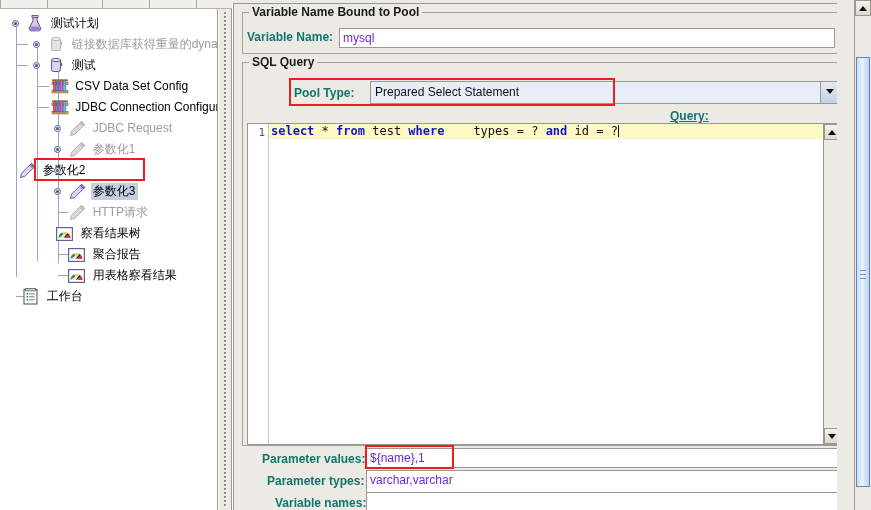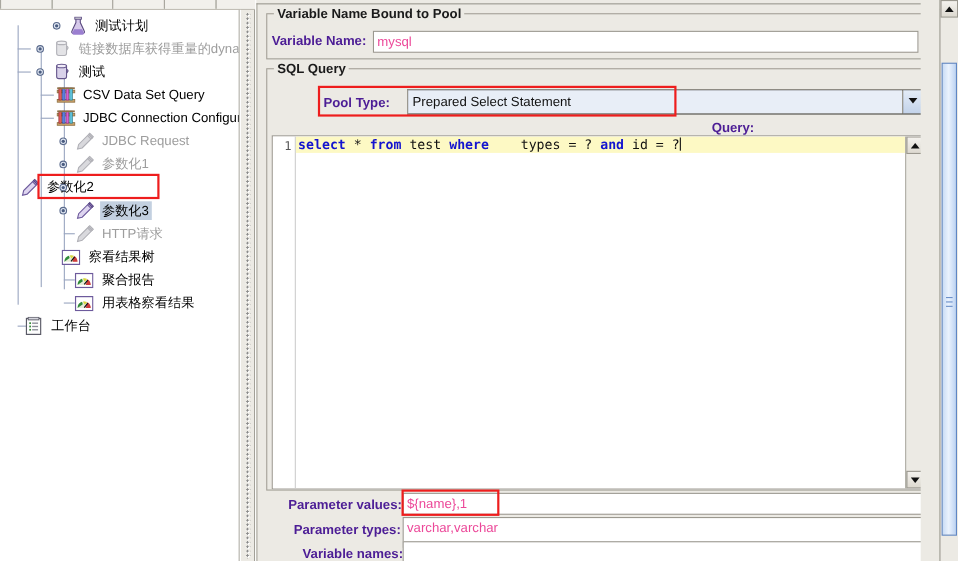--- a/index.html
+++ b/index.html
@@ -87,28 +87,28 @@
             border:1px solid #9b988f;border-right:none;border-bottom:none;
             background:#eceae4;box-sizing:border-box;}
 
   
   .group{position:absolute;border:1px solid #a3a097;box-sizing:border-box;background:transparent;}
   .group-title{
     position:absolute;top:-8px;left:6px;background:#eceae4;padding:0 3px;
     font-size:12px;font-weight:bold;color:#1a1a1a;white-space:nowrap;
   }
 
-  .lbl{position:absolute;font-size:12px;font-weight:bold;color:#4c1d95;white-space:nowrap;}
+  .lbl{position:absolute;font-size:12px;font-weight:bold;color:#0f766e;white-space:nowrap;}
   .tfield{
     position:absolute;background:#fff;border:1px solid #9b988f;box-sizing:border-box;
-    font-size:12px;color:#ec4899;padding:1px 3px;line-height:17px;white-space:nowrap;overflow:hidden;
-  }
-
-  
-  .combo{position:absolute;box-sizing:border-box;border:1px solid #9b988f;background:#000000;padding-left:43px;}
+    font-size:12px;color:#6d28d9;padding:1px 3px;line-height:17px;white-space:nowrap;overflow:hidden;
+  }
+
+  
+  .combo{position:absolute;box-sizing:border-box;border:1px solid #9b988f;background:#a3a3a3;padding-left:43px;}
   .combo-text{position:absolute;left:0;top:0;right:19px;bottom:0;background:#e8eef7;
               font-size:12px;padding:2px 4px;box-sizing:border-box;color:#111;line-height:16px;}
   .combo-arrow{
     position:absolute;right:0;top:0;width:19px;bottom:0;
     background:linear-gradient(#e4ecf7,#c3d3ea);
     border-left:1px solid #9b988f;box-sizing:border-box;
   }
   .combo-arrow:after{
     content:"";position:absolute;left:5px;top:7px;
     border-left:4px solid transparent;border-right:4px solid transparent;border-top:5px solid #111;
@@ -178,21 +178,21 @@
     <div class="tb-btn" style="left:760px;width:46px;"></div>
   </div>
 
   <div class="tree-panel">
     <div class="tree">
 
       <div class="vline" style="left:16px;top:14px;height:254px;"></div>
       <div class="vline" style="left:37px;top:36px;height:216px;"></div>
       <div class="vline" style="left:58px;top:58px;height:196px;"></div>
 
-      <div class="trow" style="padding-left:8px;margin-left:36px;">
+      <div class="trow" style="padding-left:8px;">
         <div class="handle" style="left:12px;top:7px;"></div>
         <span class="tknob"></span>
         <span class="ticon">
           <svg class="ic-flask" viewBox="0 0 16 17">
             <path d="M6 1 h4 v4.5 l3.6 7.6 a1.6 1.6 0 0 1 -1.5 2.4 h-8.2 a1.6 1.6 0 0 1 -1.5 -2.4 l3.6 -7.6z" fill="#d6c9ea" stroke="#5b4a80" stroke-width="1"></path>
             <path d="M4.4 11.5 h7.2 l1.5 3 a1.3 1.3 0 0 1 -1.2 2 h-7.8 a1.3 1.3 0 0 1 -1.2 -2z" fill="#9b7fd0"></path>
             <rect x="5" y="0.5" width="6" height="2" fill="#cfcfd8" stroke="#5b4a80" stroke-width="0.8"></rect>
           </svg>
         </span>
         <span class="tlabel">测试计划</span>
@@ -232,21 +232,21 @@
           <svg class="ic-rack" viewBox="0 0 18 16">
             <rect x="1" y="3" width="16" height="2.4" fill="#caa36a" stroke="#8a6a3c" stroke-width="0.7"></rect>
             <rect x="1" y="11.5" width="16" height="2.4" fill="#caa36a" stroke="#8a6a3c" stroke-width="0.7"></rect>
             <rect x="2.5" y="1" width="2.4" height="11" fill="#e05a5a" stroke="#8a3030" stroke-width="0.6"></rect>
             <rect x="5.8" y="1" width="2.4" height="11" fill="#5a7ce0" stroke="#2f4a9a" stroke-width="0.6"></rect>
             <rect x="9.1" y="1" width="2.4" height="11" fill="#d95fd0" stroke="#8a3080" stroke-width="0.6"></rect>
             <rect x="12.4" y="1" width="2.4" height="11" fill="#5fc1d9" stroke="#2f7a8a" stroke-width="0.6"></rect>
             <rect x="1" y="0.4" width="16" height="1.6" fill="#8e6f46"></rect>
           </svg>
         </span>
-        <span class="tlabel">CSV Data Set Query</span>
+        <span class="tlabel">CSV Data Set Config</span>
       </div>
 
       <div class="trow" style="padding-left:50px;">
         <div class="hline" style="left:37px;top:10px;width:12px;"></div>
         <span class="ticon">
           <svg class="ic-rack" viewBox="0 0 18 16">
             <rect x="1" y="3" width="16" height="2.4" fill="#caa36a" stroke="#8a6a3c" stroke-width="0.7"></rect>
             <rect x="1" y="11.5" width="16" height="2.4" fill="#caa36a" stroke="#8a6a3c" stroke-width="0.7"></rect>
             <rect x="2.5" y="1" width="2.4" height="11" fill="#e05a5a" stroke="#8a3030" stroke-width="0.6"></rect>
             <rect x="5.8" y="1" width="2.4" height="11" fill="#5a7ce0" stroke="#2f4a9a" stroke-width="0.6"></rect>
@@ -410,21 +410,21 @@
       <div class="group" style="left:8px;top:58px;width:598px;height:384px;">
         <span class="group-title">SQL Query</span>
       </div>
 
       <span class="lbl" style="left:60px;top:82px;">Pool Type:</span>
       <div class="combo" style="left:136px;top:77px;width:470px;height:23px;">
         <div class="combo-text">Prepared Select Statement</div>
         <div class="combo-arrow"></div>
       </div>
 
-      <span class="lbl" style="left:413px;top:105px;">Query:</span>
+      <span class="lbl" style="left:436px;top:105px;text-decoration:underline;">Query:</span>
 
       <div class="qwrap" style="left:13px;top:119px;width:593px;height:322px;">
         <div class="gutter">
           <span class="gnum">1</span>
         </div>
         <div class="codearea">
           <div class="codeline"><span class="kw">select</span><span> </span><span class="op">*</span><span> </span><span class="kw">from</span><span> </span><span class="op">test</span><span> </span><span class="kw">where</span><span>    </span><span class="op">types = ?</span><span> </span><span class="kw">and</span><span> </span><span class="op">id = ?</span><span class="caret"></span></div>
         </div>
         <div class="vsb">
           <div class="sb-arrow up">

